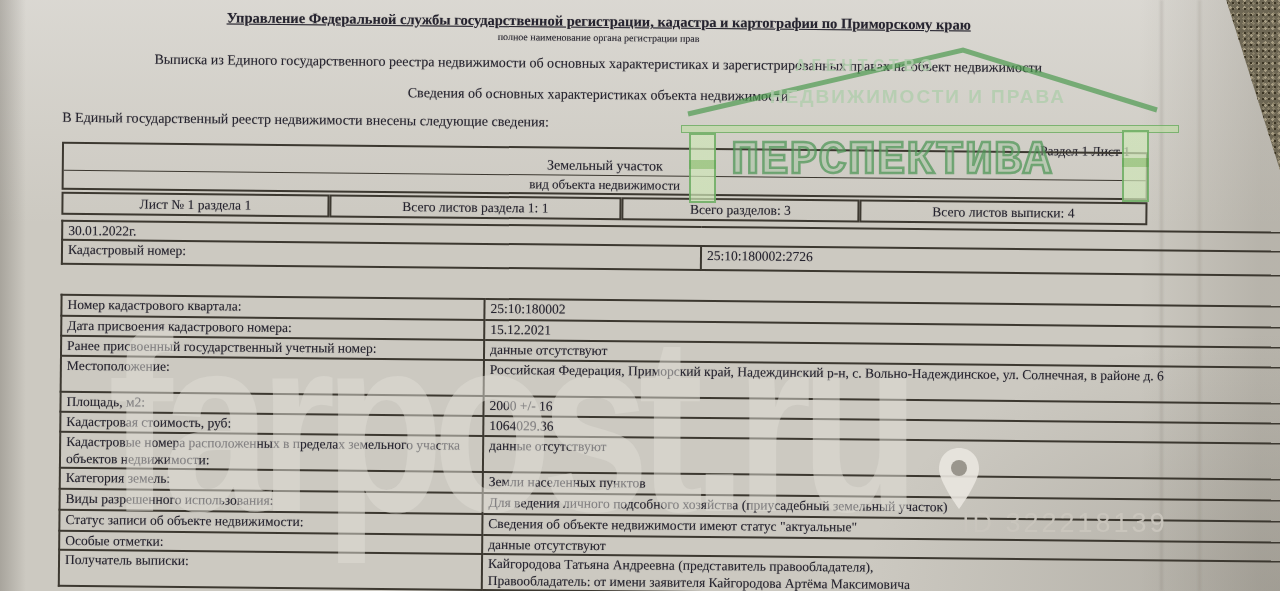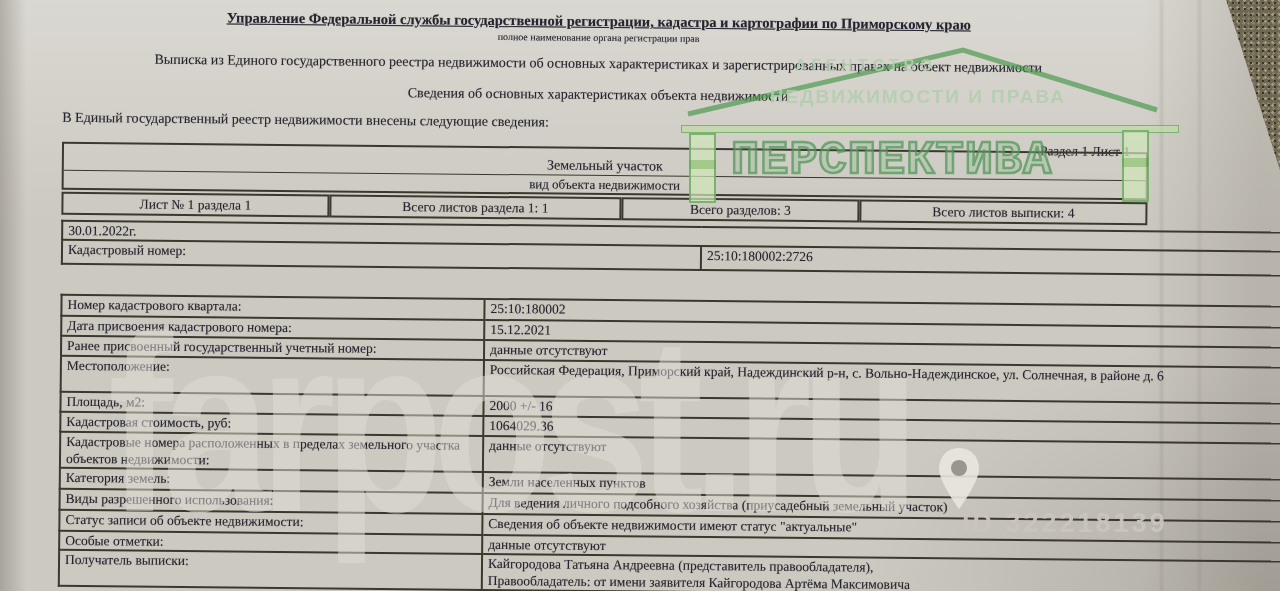--- a/index.html
+++ b/index.html
@@ -89,21 +89,21 @@
   .wm-farpost{position:absolute;left:108px;top:300px;z-index:40;
       font-family:"Liberation Sans","DejaVu Sans",sans-serif;font-weight:bold;
       font-size:250px;line-height:1;letter-spacing:-14px;
       transform:scaleX(.78);transform-origin:left top;
       color:rgba(224,221,214,.50);white-space:nowrap;pointer-events:none;}
   .wm-cian{position:absolute;left:990px;top:441px;z-index:50;
       font-family:"Liberation Sans","DejaVu Sans",sans-serif;font-weight:bold;
       font-size:63px;line-height:1;letter-spacing:2px;color:rgba(227,224,217,.88);}
   .cian-pin{position:absolute;left:936px;top:446px;z-index:50;}
   .wm-id{position:absolute;left:962px;top:508px;z-index:50;
-      font-family:"Liberation Sans","DejaVu Sans",sans-serif;font-weight:bold;
+      font-family:"Liberation Sans","DejaVu Sans",sans-serif;font-weight:normal;
       font-size:27px;letter-spacing:3px;color:rgba(201,197,189,.95);}
 </style>
 </head>
 <body>
 
 <div class="photo">
   <div class="shade shade-top"></div>
   <div class="shade shade-right"></div>
   <div class="shade shade-bottomright"></div>
   <div class="shade shade-left"></div>

